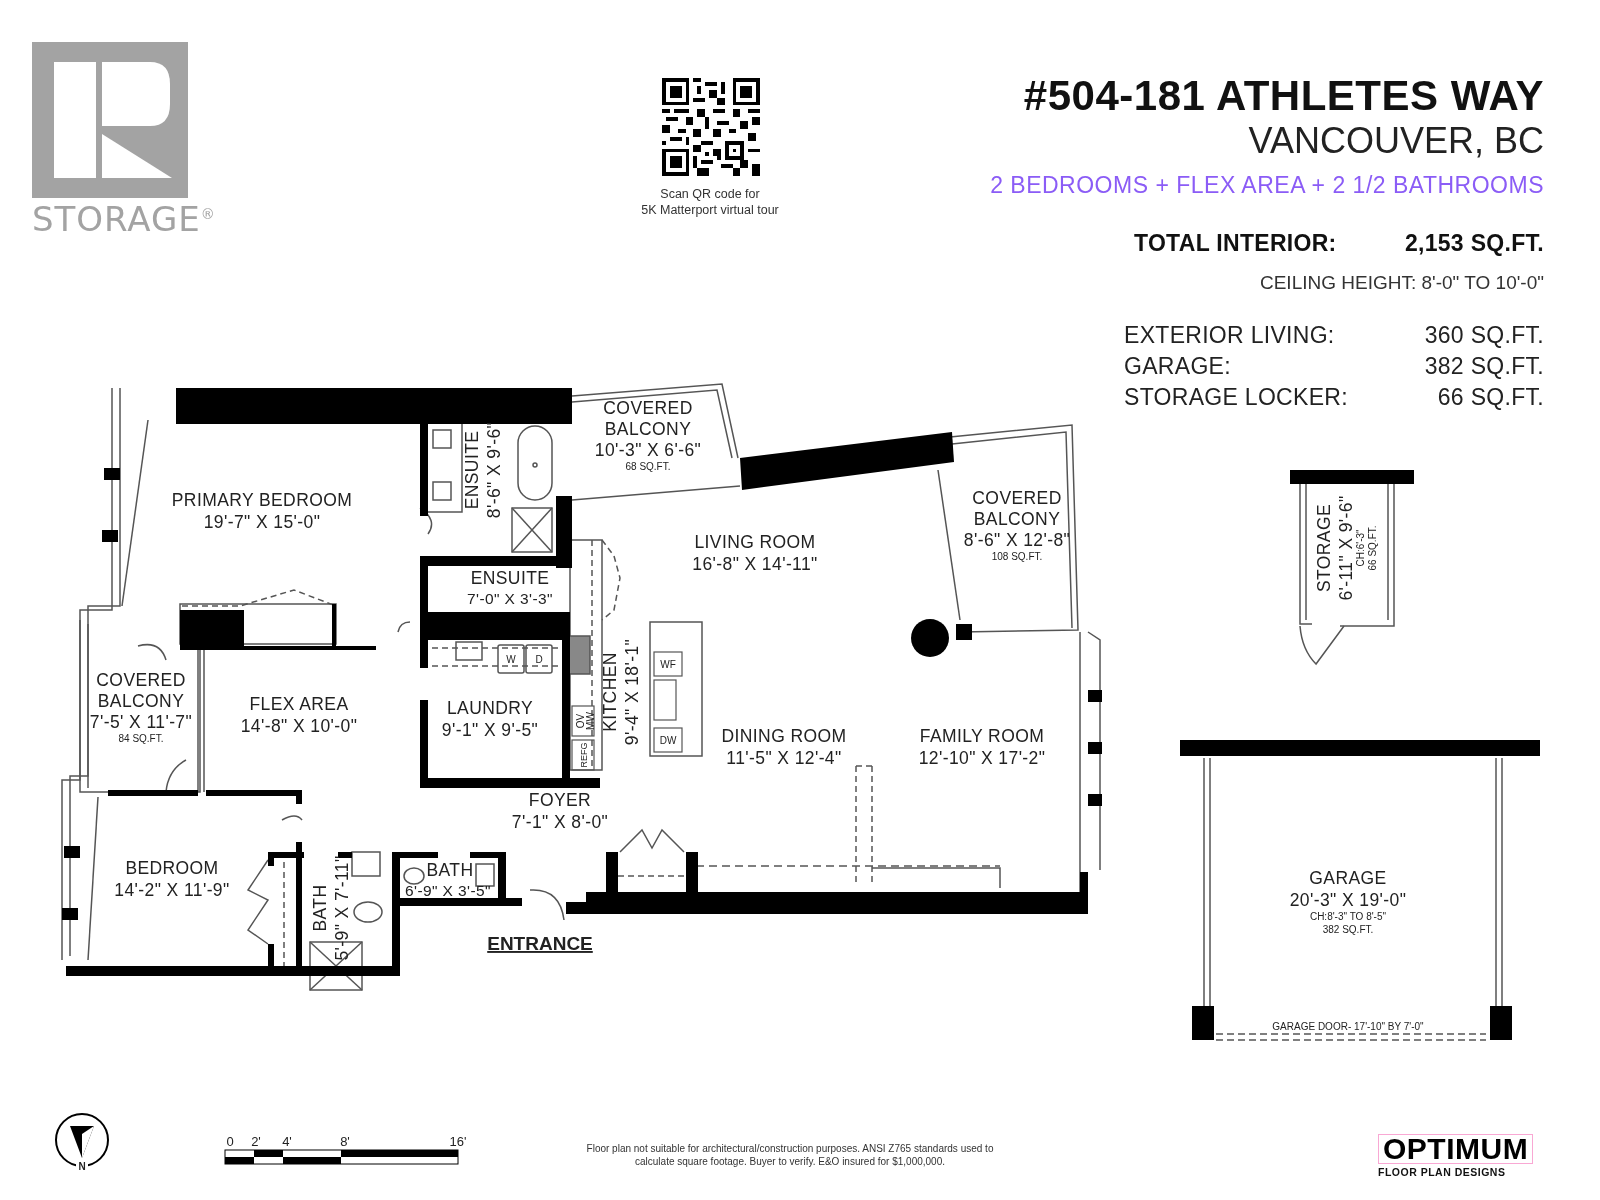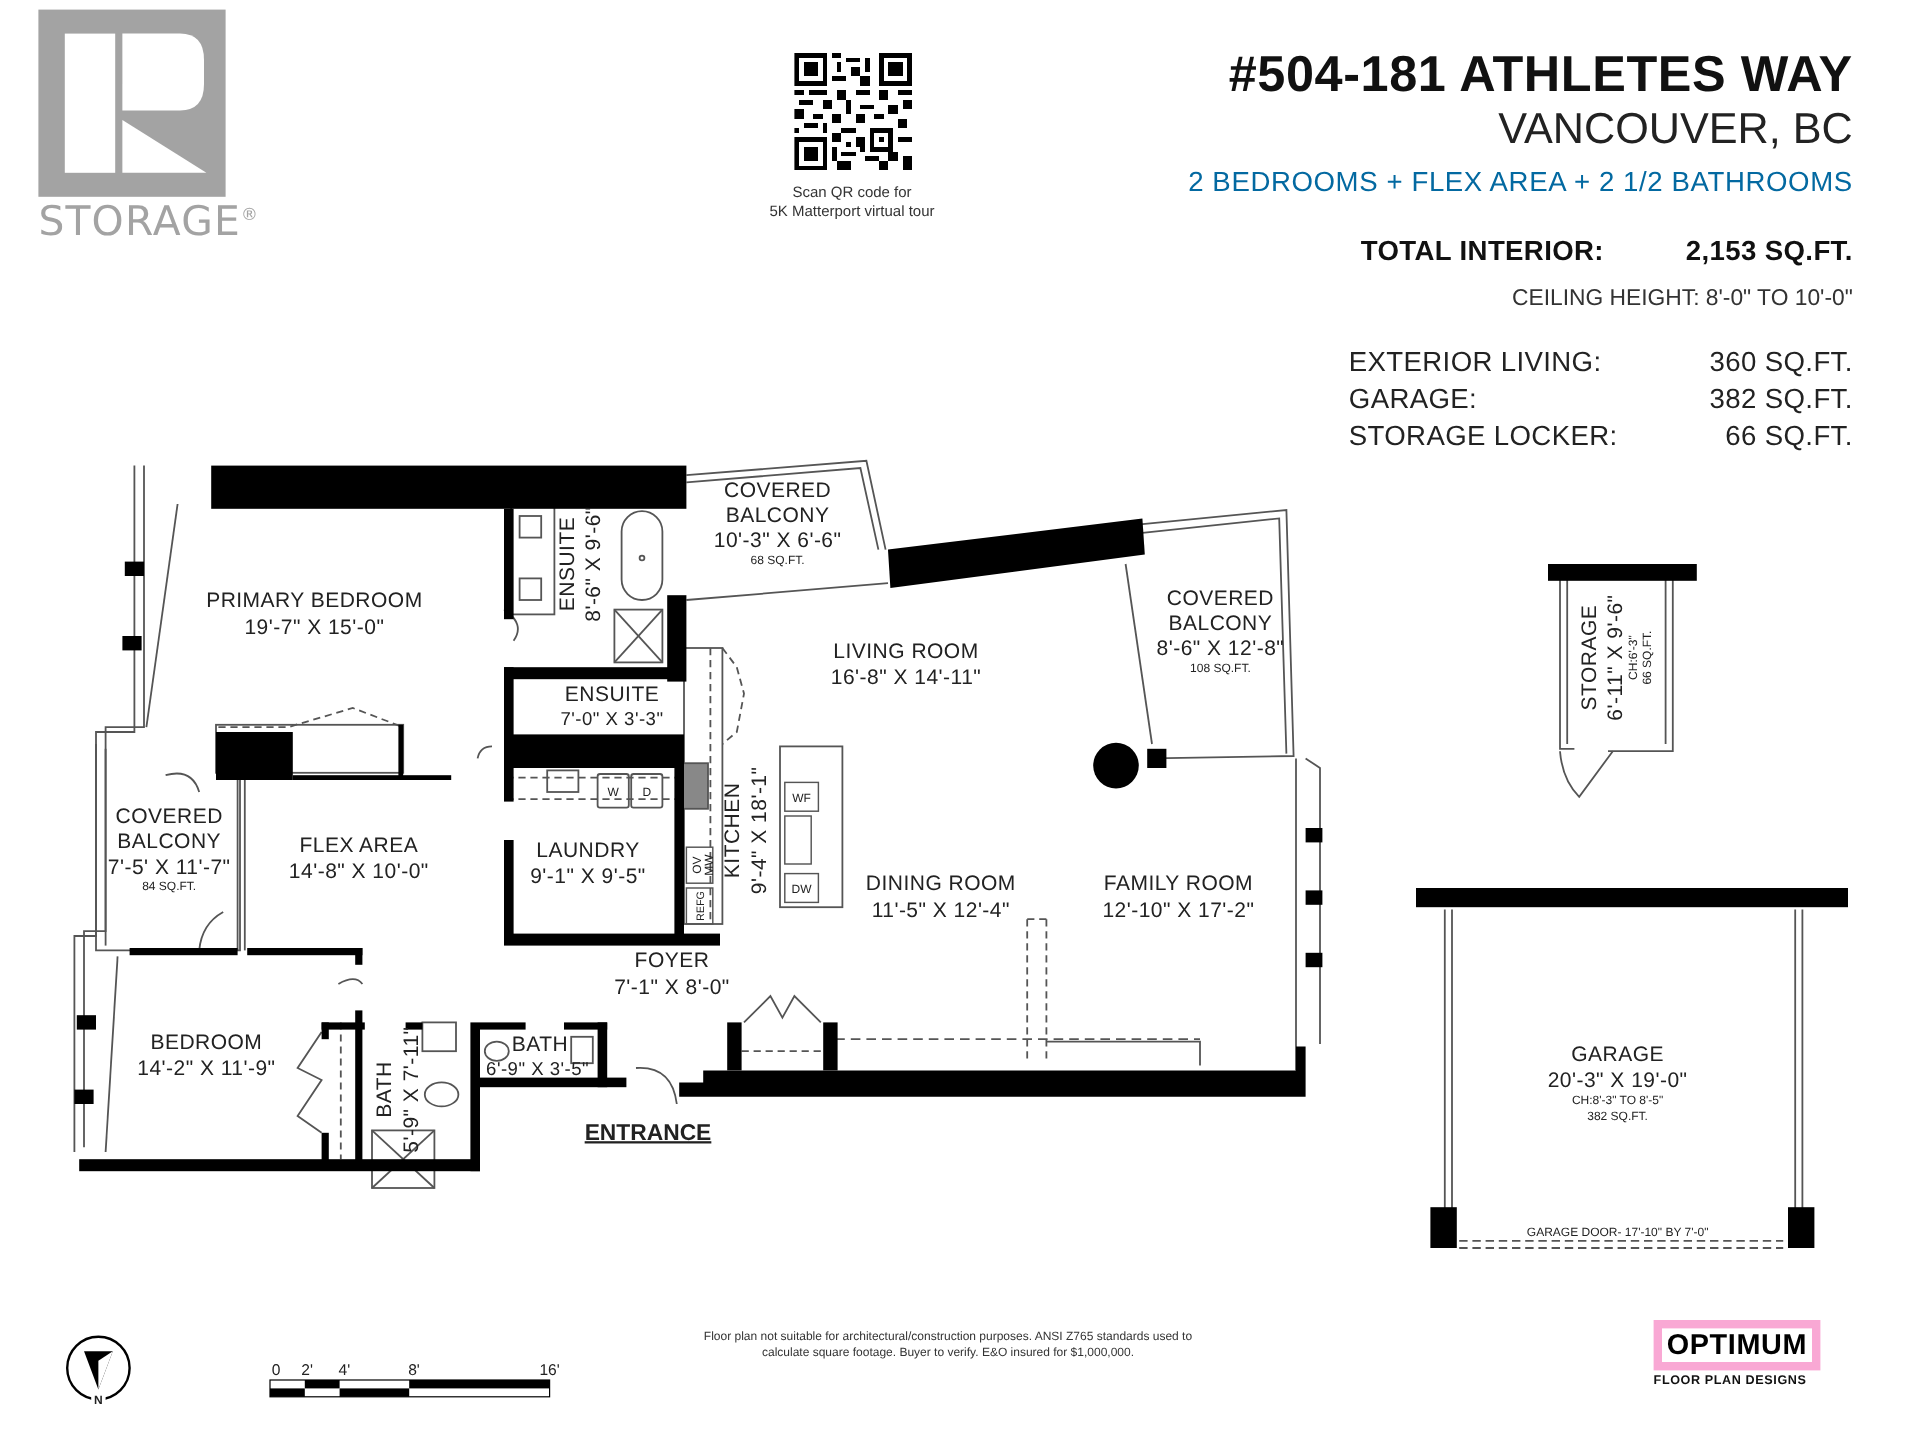--- a/index.html
+++ b/index.html
@@ -1,41 +1,41 @@
 <!DOCTYPE html>
 <html><head>
 <meta charset="utf-8">
 <style>
   html, body { margin: 0; padding: 0; background: #ffffff; }
   body { width: 1600px; height: 1200px; position: relative; overflow: hidden;
          font-family: "Liberation Sans", "DejaVu Sans", sans-serif; color: #1a1a1a; }
-  .abs { position: absolute; }
+  .abs { position: absolute; margin-top: 34px; }
   
   .realtor-box { left: 32px; top: 8px; width: 156px; height: 156px; background: #a3a3a3; }
   .realtor-text { left: 32px; top: 165px; font-size: 34px; color: #a3a3a3; letter-spacing: 1px; font-family: "DejaVu Sans", sans-serif; }
   .realtor-text sup { font-size: 14px; }
   
   .qr { left: 662px; top: 44px; width: 98px; height: 98px; }
   .qr-caption { left: 620px; top: 152px; width: 180px; text-align: center; font-size: 12.5px; line-height: 16px; color: #333; }
   
   .title { right: 56px; top: 38px; font-size: 42px; font-weight: bold; text-align: right; letter-spacing: 0.5px; color: #111; }
   .city { right: 56px; top: 86px; font-size: 36px; text-align: right; color: #222; }
-  .config { right: 56px; top: 138px; font-size: 23px; text-align: right; letter-spacing: 0.5px; color: #0369a1; }
+  .config { right: 56px; top: 138px; font-size: 23px; text-align: right; letter-spacing: 0.5px; color: #8b5cf6; }
   .stat-row { right: 56px; width: 420px; display: flex; justify-content: space-between; font-size: 23px; color: #222; letter-spacing: 0.3px; }
   .stat-row.bold { font-weight: bold; font-size: 23px; width: 410px; color: #111; }
   .ceiling { right: 56px; top: 238px; font-size: 19px; text-align: right; color: #333; }
   
   svg.plan { position: absolute; left: 0; top: 0; }
   .lbl { font-family: "Liberation Sans", "DejaVu Sans", sans-serif; fill: #222; text-anchor: middle; }
   .room { font-size: 17.5px; letter-spacing: 0.4px; }
   .small { font-size: 10px; }
   .entrance { font-size: 19px; font-weight: bold; text-decoration: underline; }
   .disclaimer { left: 560px; top: 1108px; width: 460px; text-align: center; font-size: 10px; line-height: 13px; color: #333; }
   .optimum { left: 1378px; top: 1100px; }
-  .optimum-word { border: 7px solid #f9a8d4; padding: 0 4px; font-size: 24px; font-weight: bold; line-height: 28px; letter-spacing: 0.5px; color: #000; display: inline-block; }
+  .optimum-word { border: 1px solid #f9a8d4; padding: 0 4px; font-size: 30px; font-weight: bold; line-height: 28px; letter-spacing: 0.5px; color: #000; display: inline-block; }
   .optimum-sub { font-size: 10.5px; font-weight: bold; letter-spacing: 0.5px; color: #111; margin-top: 2px; text-align: left; }
   .scale-label { font-size: 13px; color: #222; }
 </style>
 </head>
 <body>
 
 <div class="abs realtor-box">
   <svg width="156" height="156" viewBox="0 0 156 156">
     <rect x="22" y="20" width="42" height="116" fill="#fff"></rect>
     <path d="M70 20 H118 Q138 20 138 42 V62 Q138 84 118 84 H70 Z" fill="#fff"></path>

